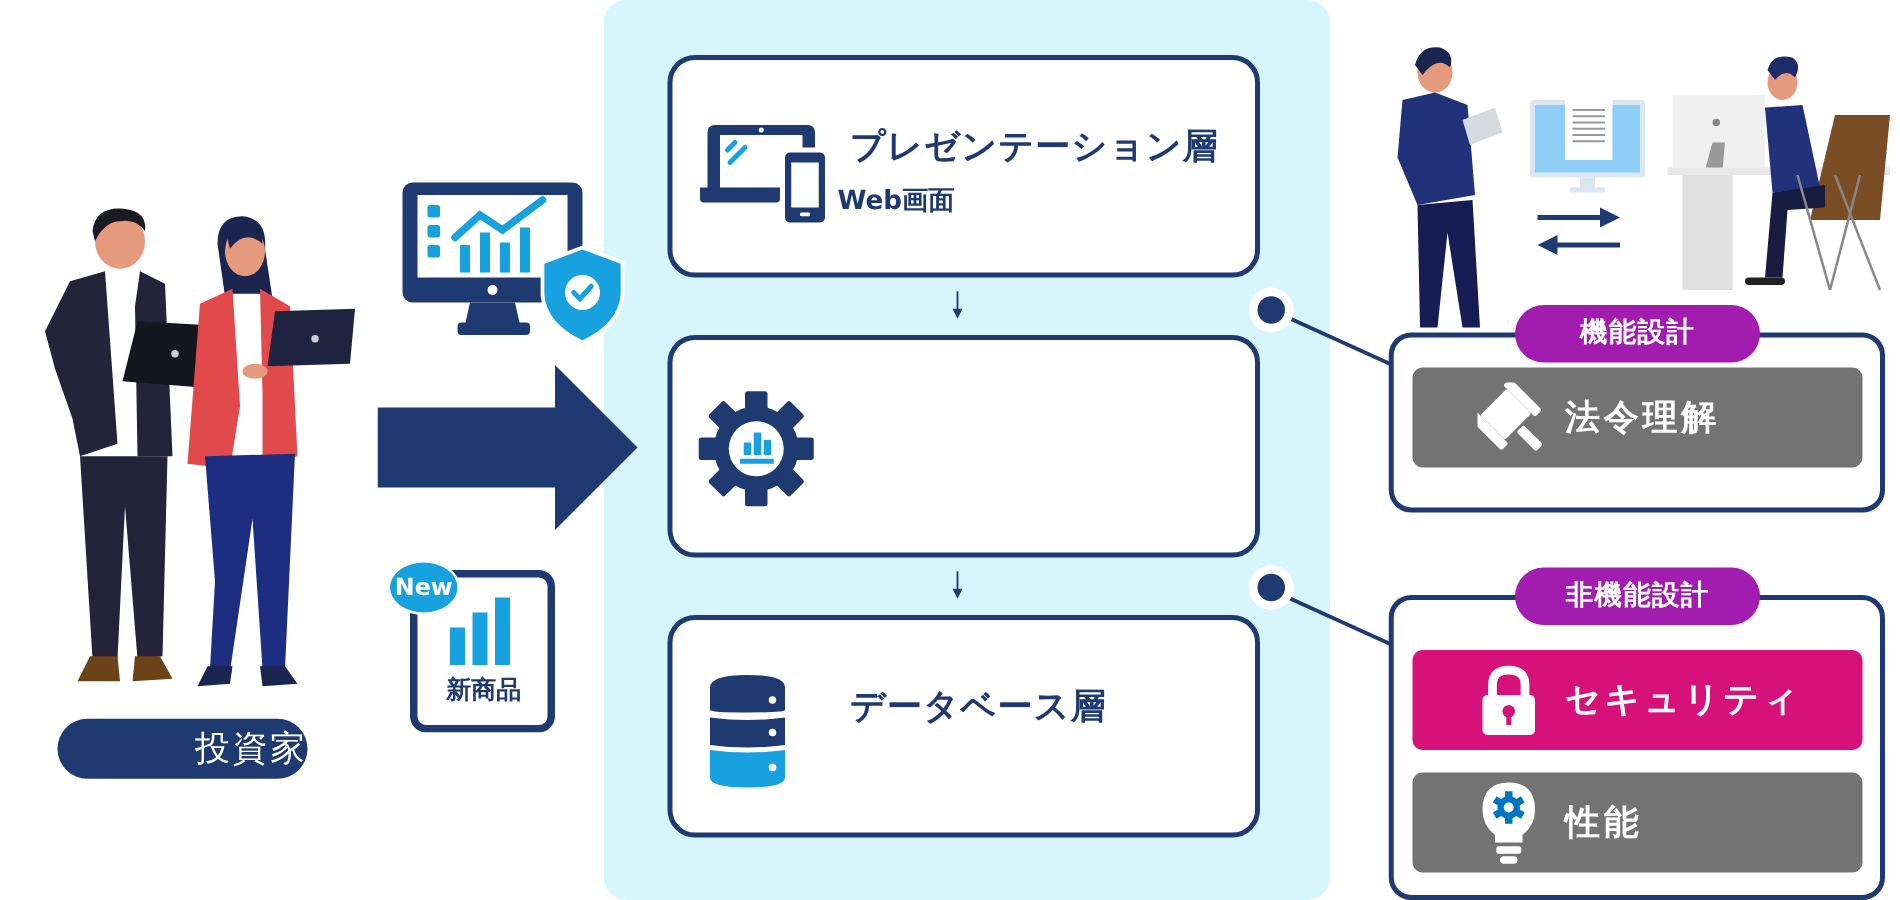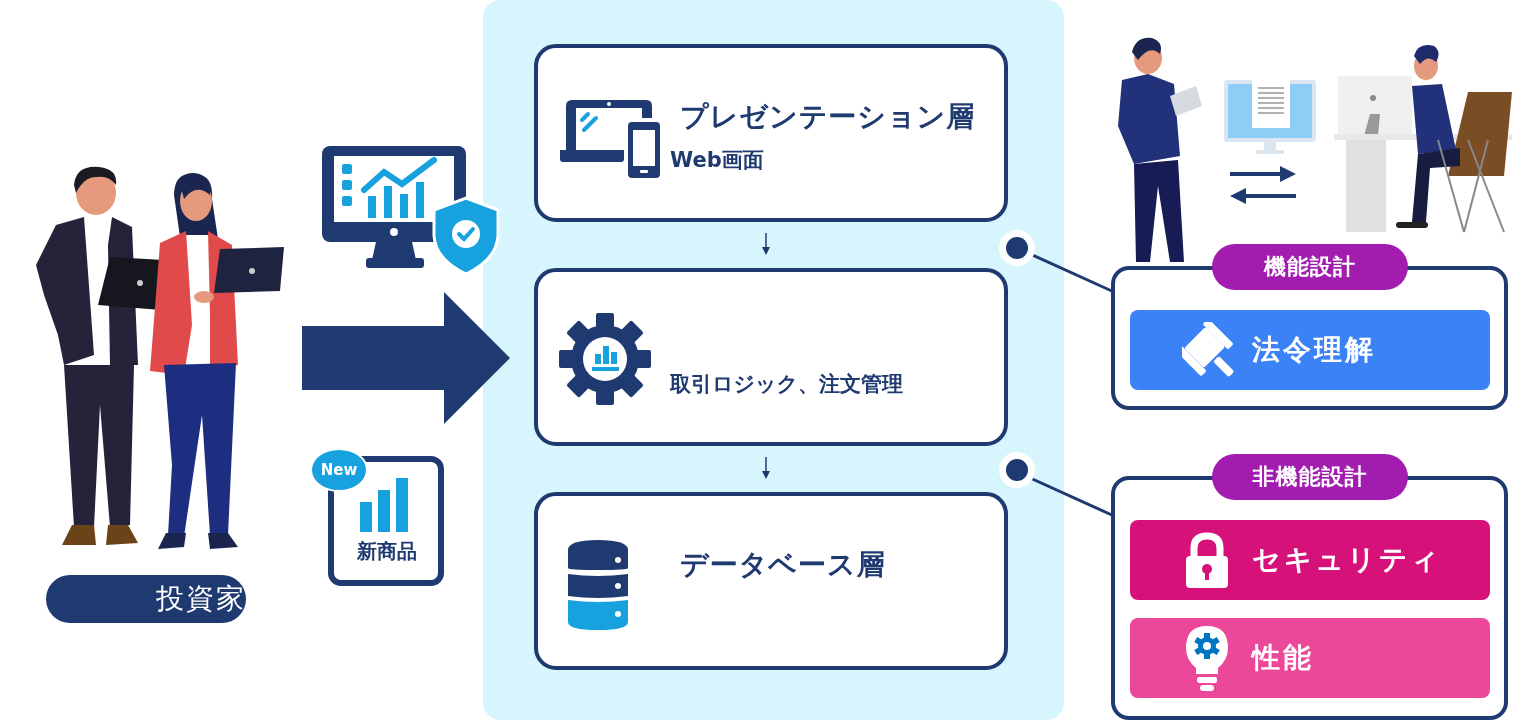--- a/index.html
+++ b/index.html
@@ -117,21 +117,21 @@
   <polygon points="0,34 142,34 142,0 208,66 142,132 142,98 0,98" fill="#1f3a70"></polygon>
 </svg>
 
 <div class="abs" style="left:310px;top:448px;width:140px;height:140px">
   <svg class="abs" style="left:18px;top:8px" width="118" height="130" viewBox="0 0 118 130">
     <rect x="3" y="3" width="110" height="124" rx="10" fill="#fff" stroke="#1f3a70" stroke-width="6"></rect>
     <rect x="32" y="46" width="12" height="30" fill="#17a1de"></rect>
     <rect x="50" y="34" width="12" height="42" fill="#17a1de"></rect>
     <rect x="68" y="22" width="12" height="54" fill="#17a1de"></rect>
   </svg>
-  <div class="abs" style="left:0;top:0;width:54px;height:40px;border-radius:50%;background:#17a1de;color:#fff;font-weight:bold;font-size:15px;text-align:center;line-height:40px;border:2px solid #fff">New</div>
+  <div class="abs" style="left:0;top:0;width:54px;height:40px;border-radius:50%;background:#17a1de;color:#fff;font-weight:bold;font-size:19px;text-align:center;line-height:40px;border:2px solid #fff">New</div>
   <div class="abs" style="left:22px;top:90px;width:110px;text-align:center;font-weight:bold;font-size:20px;color:#1f3a70">新商品</div>
 </div>
 
 <div class="abs layer-box" style="top:44px">
   <svg class="layer-icon" style="top:48px" width="104" height="84" viewBox="0 0 104 84">
     <path d="M8 10 Q8 4 14 4 L88 4 Q94 4 94 10 L94 22 L84 22 L84 12 L18 12 L18 54 L66 54 L66 62 L2 62 L2 54 L8 54 Z" fill="#1f3a70"></path>
     <circle cx="51" cy="8" r="2" fill="#fff"></circle>
     <rect x="2" y="56" width="64" height="10" rx="3" fill="#1f3a70"></rect>
     <line x1="24" y1="24" x2="30" y2="18" stroke="#17a1de" stroke-width="4" stroke-linecap="round"></line>
     <line x1="26" y1="34" x2="38" y2="22" stroke="#17a1de" stroke-width="4" stroke-linecap="round"></line>
@@ -160,21 +160,20 @@
       <rect x="-9" y="-46" width="18" height="18" rx="2" transform="rotate(225)"></rect>
       <rect x="-9" y="-46" width="18" height="18" rx="2" transform="rotate(270)"></rect>
       <rect x="-9" y="-46" width="18" height="18" rx="2" transform="rotate(315)"></rect>
     </g>
     <circle cx="47" cy="47" r="22" fill="#fff"></circle>
     <rect x="37" y="42" width="6" height="10" fill="#17a1de"></rect>
     <rect x="45" y="34" width="6" height="18" fill="#17a1de"></rect>
     <rect x="53" y="40" width="6" height="12" fill="#17a1de"></rect>
     <rect x="34" y="55" width="27" height="4" fill="#17a1de"></rect>
   </svg>
-  <div class="layer-sub" style="top:98px">取引ロジック、注文管理</div>
 </div>
 
 <svg class="abs down-arrow" style="left:762px;top:446px" width="16" height="44" viewBox="0 0 16 44">
   <line x1="8" y1="0" x2="8" y2="30" stroke="#1f3a70" stroke-width="3"></line>
   <polygon points="0,28 16,28 8,44" fill="#1f3a70"></polygon>
 </svg>
 
 <div class="abs layer-box" style="top:492px">
   <svg class="layer-icon" style="top:44px" width="80" height="96" viewBox="0 0 80 96">
     <path d="M10 10 Q10 0 40 0 Q70 0 70 10 L70 28 Q70 30 40 30 Q10 30 10 28 Z" fill="#1f3a70"></path>
@@ -232,21 +231,21 @@
   <path d="M304 50 L334 48 L348 114 L310 118 Z" fill="#22327a"></path>
   <path d="M310 118 L352 112 L352 130 L322 132 L318 186 L304 186 Z" fill="#171c40"></path>
   <rect x="288" y="186" width="32" height="6" rx="3" fill="#222"></rect>
   <line x1="330" y1="104" x2="356" y2="196" stroke="#888" stroke-width="2"></line>
   <line x1="380" y1="104" x2="356" y2="196" stroke="#888" stroke-width="2"></line>
   <line x1="360" y1="104" x2="396" y2="196" stroke="#888" stroke-width="2"></line>
 </svg>
 
 <div class="abs design-box" style="top:266px;height:144px"></div>
 <div class="abs design-tag" style="left:1212px;top:244px;width:196px">機能設計</div>
-<div class="abs design-item" style="top:310px;background:#3b82f6">
+<div class="abs design-item" style="top:294px;background:#737373">
   <svg class="icon" width="58" height="58" viewBox="0 0 58 58">
     <g fill="#fff" transform="rotate(-45 29 29)">
       <rect x="12" y="8" width="30" height="28" rx="2"></rect>
       <rect x="4" y="4" width="8" height="36" rx="2"></rect>
       <rect x="42" y="4" width="8" height="36" rx="2"></rect>
       <rect x="23" y="38" width="8" height="22" rx="2"></rect>
     </g>
   </svg>
   <span class="label">法令理解</span>
 </div>
@@ -255,21 +254,21 @@
 <div class="abs design-tag" style="left:1212px;top:454px;width:196px">非機能設計</div>
 <div class="abs design-item" style="top:520px;background:#d6117a">
   <svg class="icon" style="top:12px" width="50" height="58" viewBox="0 0 50 58">
     <path d="M12 24 L12 16 Q12 4 25 4 Q38 4 38 16 L38 24" fill="none" stroke="#fff" stroke-width="7"></path>
     <rect x="4" y="24" width="42" height="32" rx="4" fill="#fff"></rect>
     <circle cx="25" cy="37" r="5" fill="#d6117a"></circle>
     <rect x="23" y="38" width="4" height="10" fill="#d6117a"></rect>
   </svg>
   <span class="label">セキュリティ</span>
 </div>
-<div class="abs design-item" style="top:618px;background:#ec4899">
+<div class="abs design-item" style="top:618px;background:#737373">
   <svg class="icon" style="top:6px" width="50" height="68" viewBox="0 0 50 68">
     <path d="M25 2 Q46 2 46 24 Q46 36 36 44 L36 50 L14 50 L14 44 Q4 36 4 24 Q4 2 25 2 Z" fill="#fff"></path>
     <rect x="15" y="53" width="20" height="6" rx="2" fill="#fff"></rect>
     <rect x="18" y="61" width="14" height="6" rx="3" fill="#fff"></rect>
     <g fill="#0075c2" transform="translate(25 22)">
       <circle r="9"></circle>
       <rect x="-3" y="-13" width="6" height="6"></rect>
       <rect x="-3" y="-13" width="6" height="6" transform="rotate(60)"></rect>
       <rect x="-3" y="-13" width="6" height="6" transform="rotate(120)"></rect>
       <rect x="-3" y="-13" width="6" height="6" transform="rotate(180)"></rect>

